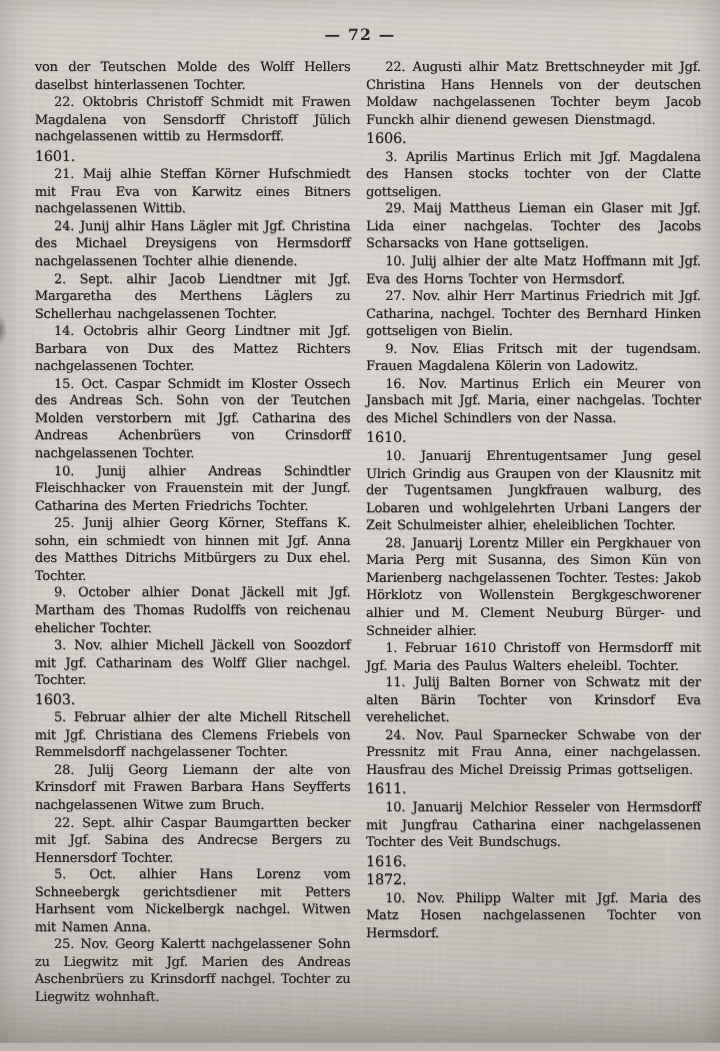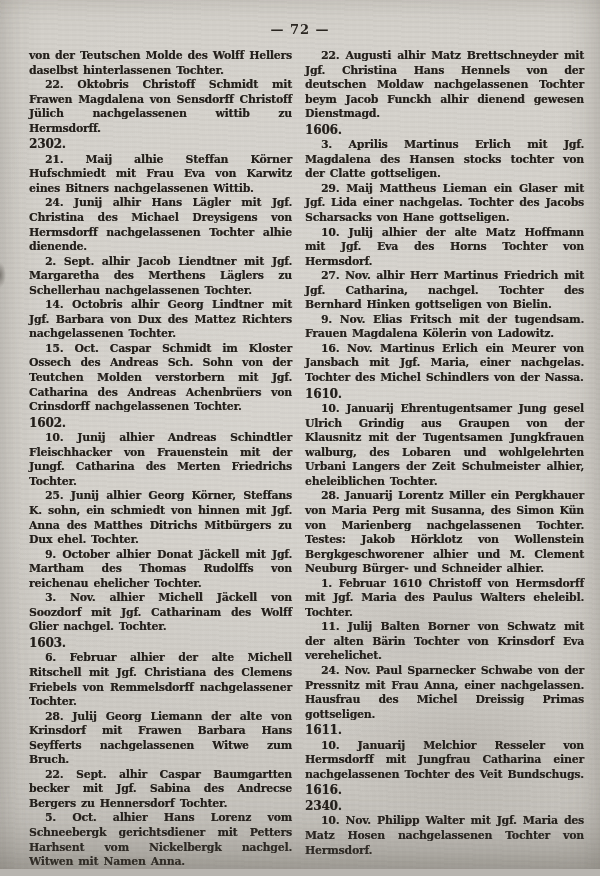--- a/index.html
+++ b/index.html
@@ -39,21 +39,21 @@
     color:#2a2621;
   }
   .columns{
     display:flex;
     padding:12px 16px 0 29px;
     gap:13px;
   }
   .col{width:263px;}
   .col.right{width:279px;}
   .para,.year{
-    font-weight:700;
+    font-weight:400;
     font-size:10.8px;
     line-height:14.55px;
     letter-spacing:-0.15px;
     word-spacing:1.5px;
     text-shadow:0.3px 0.3px 0.6px rgba(38,32,26,0.55);
   }
   .para{
     text-align:justify;
     text-indent:16px;
   }
@@ -66,33 +66,32 @@
 </head>
 <body>
 
 <div class="page">
   <div class="ink-spot"></div>
   <div class="page-number">— 72 —</div>
   <div class="columns">
     <div class="col left" id="col-left">
         <div class="para noindent">von der Teutschen Molde des Wolff Hellers daselbst hinterlassenen Tochter.</div>
         <div class="para">22. Oktobris Christoff Schmidt mit Frawen Magdalena von Sensdorff Christoff Jülich nachgelassenen wittib zu Hermsdorff.</div>
-        <div class="year">2302.</div>
+        <div class="year">1601.</div>
         <div class="para">21. Maij alhie Steffan Körner Hufschmiedt mit Frau Eva von Karwitz eines Bitners nachgelassenen Wittib.</div>
         <div class="para">24. Junij alhir Hans Lägler mit Jgf. Christina des Michael Dreysigens von Hermsdorff nachgelassenen Tochter alhie dienende.</div>
         <div class="para">2. Sept. alhir Jacob Liendtner mit Jgf. Margaretha des Merthens Läglers zu Schellerhau nachgelassenen Tochter.</div>
         <div class="para">14. Octobris alhir Georg Lindtner mit Jgf. Barbara von Dux des Mattez Richters nachgelassenen Tochter.</div>
         <div class="para">15. Oct. Caspar Schmidt im Kloster Ossech des Andreas Sch. Sohn von der Teutchen Molden verstorbern mit Jgf. Catharina des Andreas Achenbrüers von Crinsdorff nachgelassenen Tochter.</div>
-        <div class="year">1602.</div>
         <div class="para">10. Junij alhier Andreas Schindtler Fleischhacker von Frauenstein mit der Jungf. Catharina des Merten Friedrichs Tochter.</div>
         <div class="para">25. Junij alhier Georg Körner, Steffans K. sohn, ein schmiedt von hinnen mit Jgf. Anna des Matthes Ditrichs Mitbürgers zu Dux ehel. Tochter.</div>
         <div class="para">9. October alhier Donat Jäckell mit Jgf. Martham des Thomas Rudolffs von reichenau ehelicher Tochter.</div>
         <div class="para">3. Nov. alhier Michell Jäckell von Soozdorf mit Jgf. Catharinam des Wolff Glier nachgel. Tochter.</div>
         <div class="year">1603.</div>
-        <div class="para">6. Februar alhier der alte Michell Ritschell mit Jgf. Christiana des Clemens Friebels von Remmelsdorff nachgelassener Tochter.</div>
+        <div class="para">5. Februar alhier der alte Michell Ritschell mit Jgf. Christiana des Clemens Friebels von Remmelsdorff nachgelassener Tochter.</div>
         <div class="para">28. Julij Georg Liemann der alte von Krinsdorf mit Frawen Barbara Hans Seyfferts nachgelassenen Witwe zum Bruch.</div>
         <div class="para">22. Sept. alhir Caspar Baumgartten becker mit Jgf. Sabina des Andrecse Bergers zu Hennersdorf Tochter.</div>
         <div class="para">5. Oct. alhier Hans Lorenz vom Schneebergk gerichtsdiener mit Petters Harhsent vom Nickelbergk nachgel. Witwen mit Namen Anna.</div>
         <div class="para">25. Nov. Georg Kalertt nachgelassener Sohn zu Liegwitz mit Jgf. Marien des Andreas Aschenbrüers zu Krinsdorff nachgel. Tochter zu Liegwitz wohnhaft.</div>
       </div>
     <div class="col right" id="col-right">
         <div class="para">22. Augusti alhir Matz Brettschneyder mit Jgf. Christina Hans Hennels von der deutschen Moldaw nachgelassenen Tochter beym Jacob Funckh alhir dienend gewesen Dienstmagd.</div>
         <div class="year">1606.</div>
         <div class="para">3. Aprilis Martinus Erlich mit Jgf. Magdalena des Hansen stocks tochter von der Clatte gottseligen.</div>
         <div class="para">29. Maij Mattheus Lieman ein Glaser mit Jgf. Lida einer nachgelas. Tochter des Jacobs Scharsacks von Hane gottseligen.</div>
@@ -102,17 +101,17 @@
         <div class="para">16. Nov. Martinus Erlich ein Meurer von Jansbach mit Jgf. Maria, einer nachgelas. Tochter des Michel Schindlers von der Nassa.</div>
         <div class="year">1610.</div>
         <div class="para">10. Januarij Ehrentugentsamer Jung gesel Ulrich Grindig aus Graupen von der Klausnitz mit der Tugentsamen Jungkfrauen walburg, des Lobaren und wohlgelehrten Urbani Langers der Zeit Schulmeister alhier, eheleiblichen Tochter.</div>
         <div class="para">28. Januarij Lorentz Miller ein Pergkhauer von Maria Perg mit Susanna, des Simon Kün von Marienberg nachgelassenen Tochter. Testes: Jakob Hörklotz von Wollenstein Bergkgeschworener alhier und M. Clement Neuburg Bürger- und Schneider alhier.</div>
         <div class="para">1. Februar 1610 Christoff von Hermsdorff mit Jgf. Maria des Paulus Walters eheleibl. Tochter.</div>
         <div class="para">11. Julij Balten Borner von Schwatz mit der alten Bärin Tochter von Krinsdorf Eva verehelichet.</div>
         <div class="para">24. Nov. Paul Sparnecker Schwabe von der Pressnitz mit Frau Anna, einer nachgelassen. Hausfrau des Michel Dreissig Primas gottseligen.</div>
         <div class="year">1611.</div>
         <div class="para">10. Januarij Melchior Resseler von Hermsdorff mit Jungfrau Catharina einer nachgelassenen Tochter des Veit Bundschugs.</div>
         <div class="year">1616.</div>
-        <div class="year">2340.</div>
+        <div class="year">1872.</div>
         <div class="para">10. Nov. Philipp Walter mit Jgf. Maria des Matz Hosen nachgelassenen Tochter von Hermsdorf.</div>
       </div>
   </div>
 </div>
 
 </body></html>

